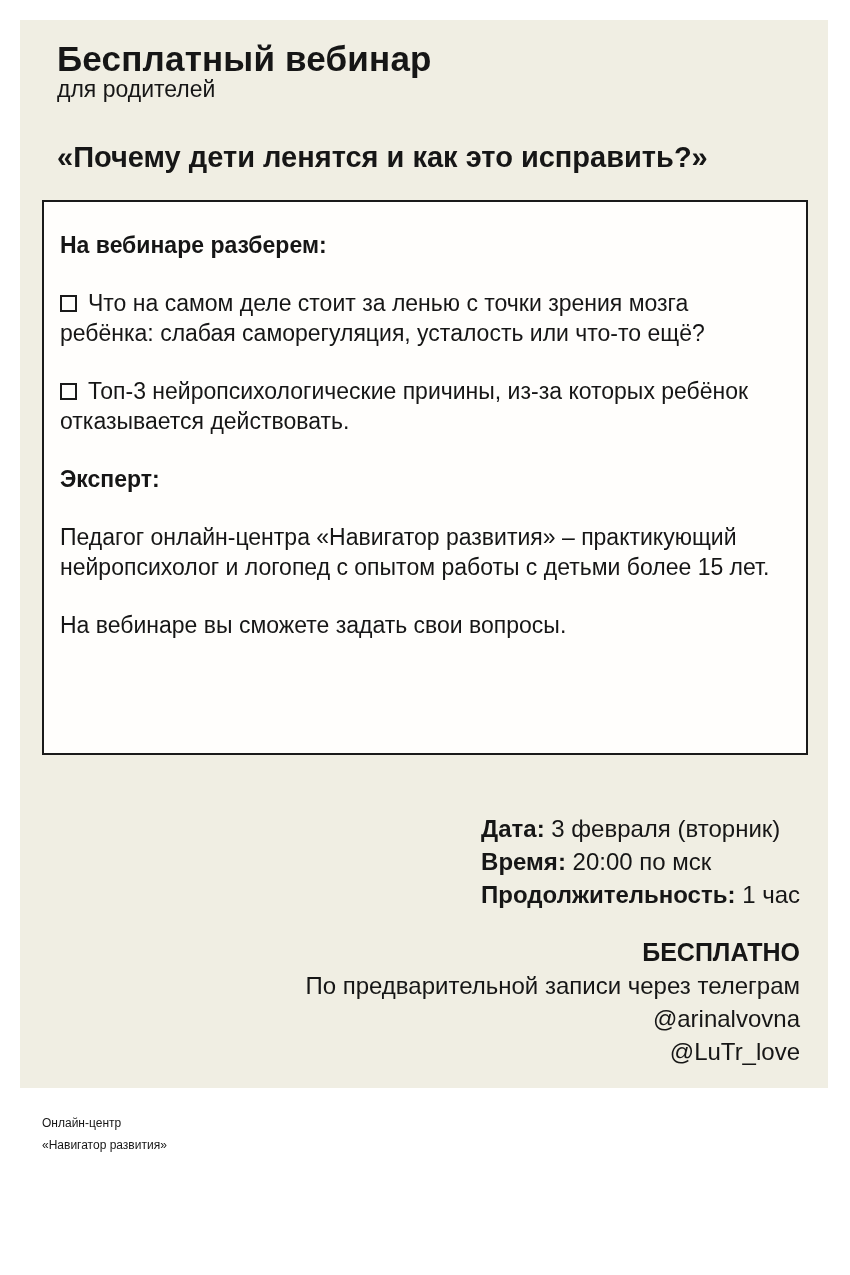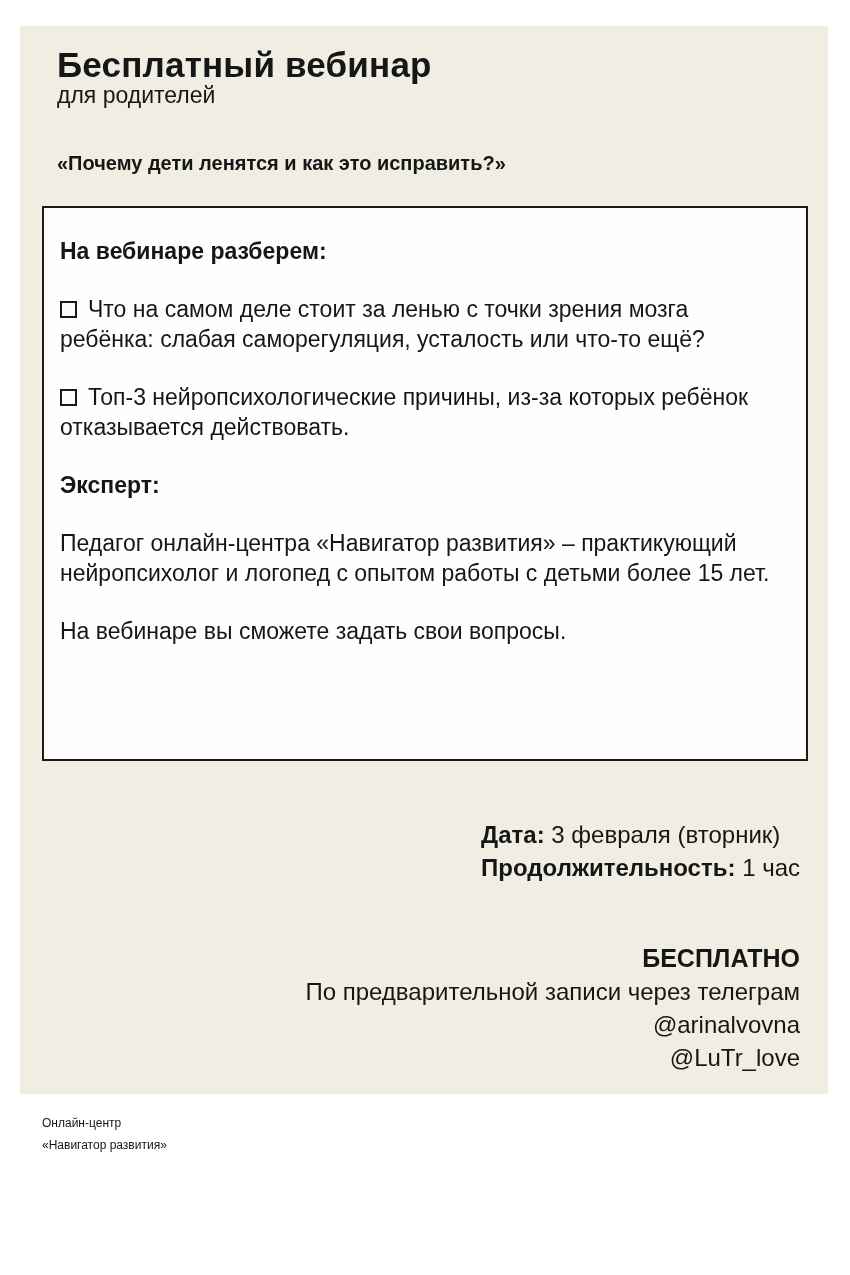--- a/index.html
+++ b/index.html
@@ -4,34 +4,34 @@
 <style>
   html,body{margin:0;padding:0;}
   body{
     width:850px;height:1275px;position:relative;
     background:#ffffff;
     font-family:"Liberation Sans","DejaVu Sans",sans-serif;
     color:#161616;
     -webkit-font-smoothing:antialiased;
   }
   .panel{
-    position:absolute;left:20px;top:26px;width:808px;height:1068px;
+    position:absolute;left:20px;top:20px;width:808px;height:1068px;
     background:#f0eee3;
   }
   .title{
     position:absolute;left:37px;top:16px;
     font-size:35px;font-weight:bold;line-height:46px;letter-spacing:.2px;
   }
   .subtitle{
     position:absolute;left:37px;top:54px;
     font-size:23px;line-height:30px;
   }
   .topic{
     position:absolute;left:37px;top:117px;
-    font-size:20px;font-weight:bold;line-height:40px;
+    font-size:29px;font-weight:bold;line-height:40px;
   }
   .box{
     position:absolute;left:22px;top:180px;width:766px;height:555px;
     box-sizing:border-box;
     background:#fffefc;border:2px solid #1a1a1a;
     padding:28px 16px 4px 16px;
     font-size:23px;line-height:30px;
   }
   .box p,.box .bh{margin:0 0 28px 0;}
   .bh{font-weight:bold;}
@@ -78,20 +78,21 @@
     <div class="bh">Эксперт:</div>
 
     <p class="pre">Педагог онлайн-центра «Навигатор развития» – практикующий
 нейропсихолог и логопед с опытом работы с детьми более 15 лет.</p>
 
     <p>На вебинаре вы сможете задать свои вопросы.</p>
   </div>
 
   <div class="details">
     <div><span class="b">Дата:</span> <span>3 февраля (вторник)</span></div>
+    <div><span class="b">Время:</span> <span>20:00 по мск</span></div>
     <div><span class="b">Продолжительность:</span> <span>1 час</span></div>
   </div>
 
   <div class="registration">
     <div class="free">БЕСПЛАТНО</div>
     <div>По предварительной записи через телеграм</div>
     <div>@arinalvovna</div>
     <div>@LuTr_love</div>
   </div>
 

